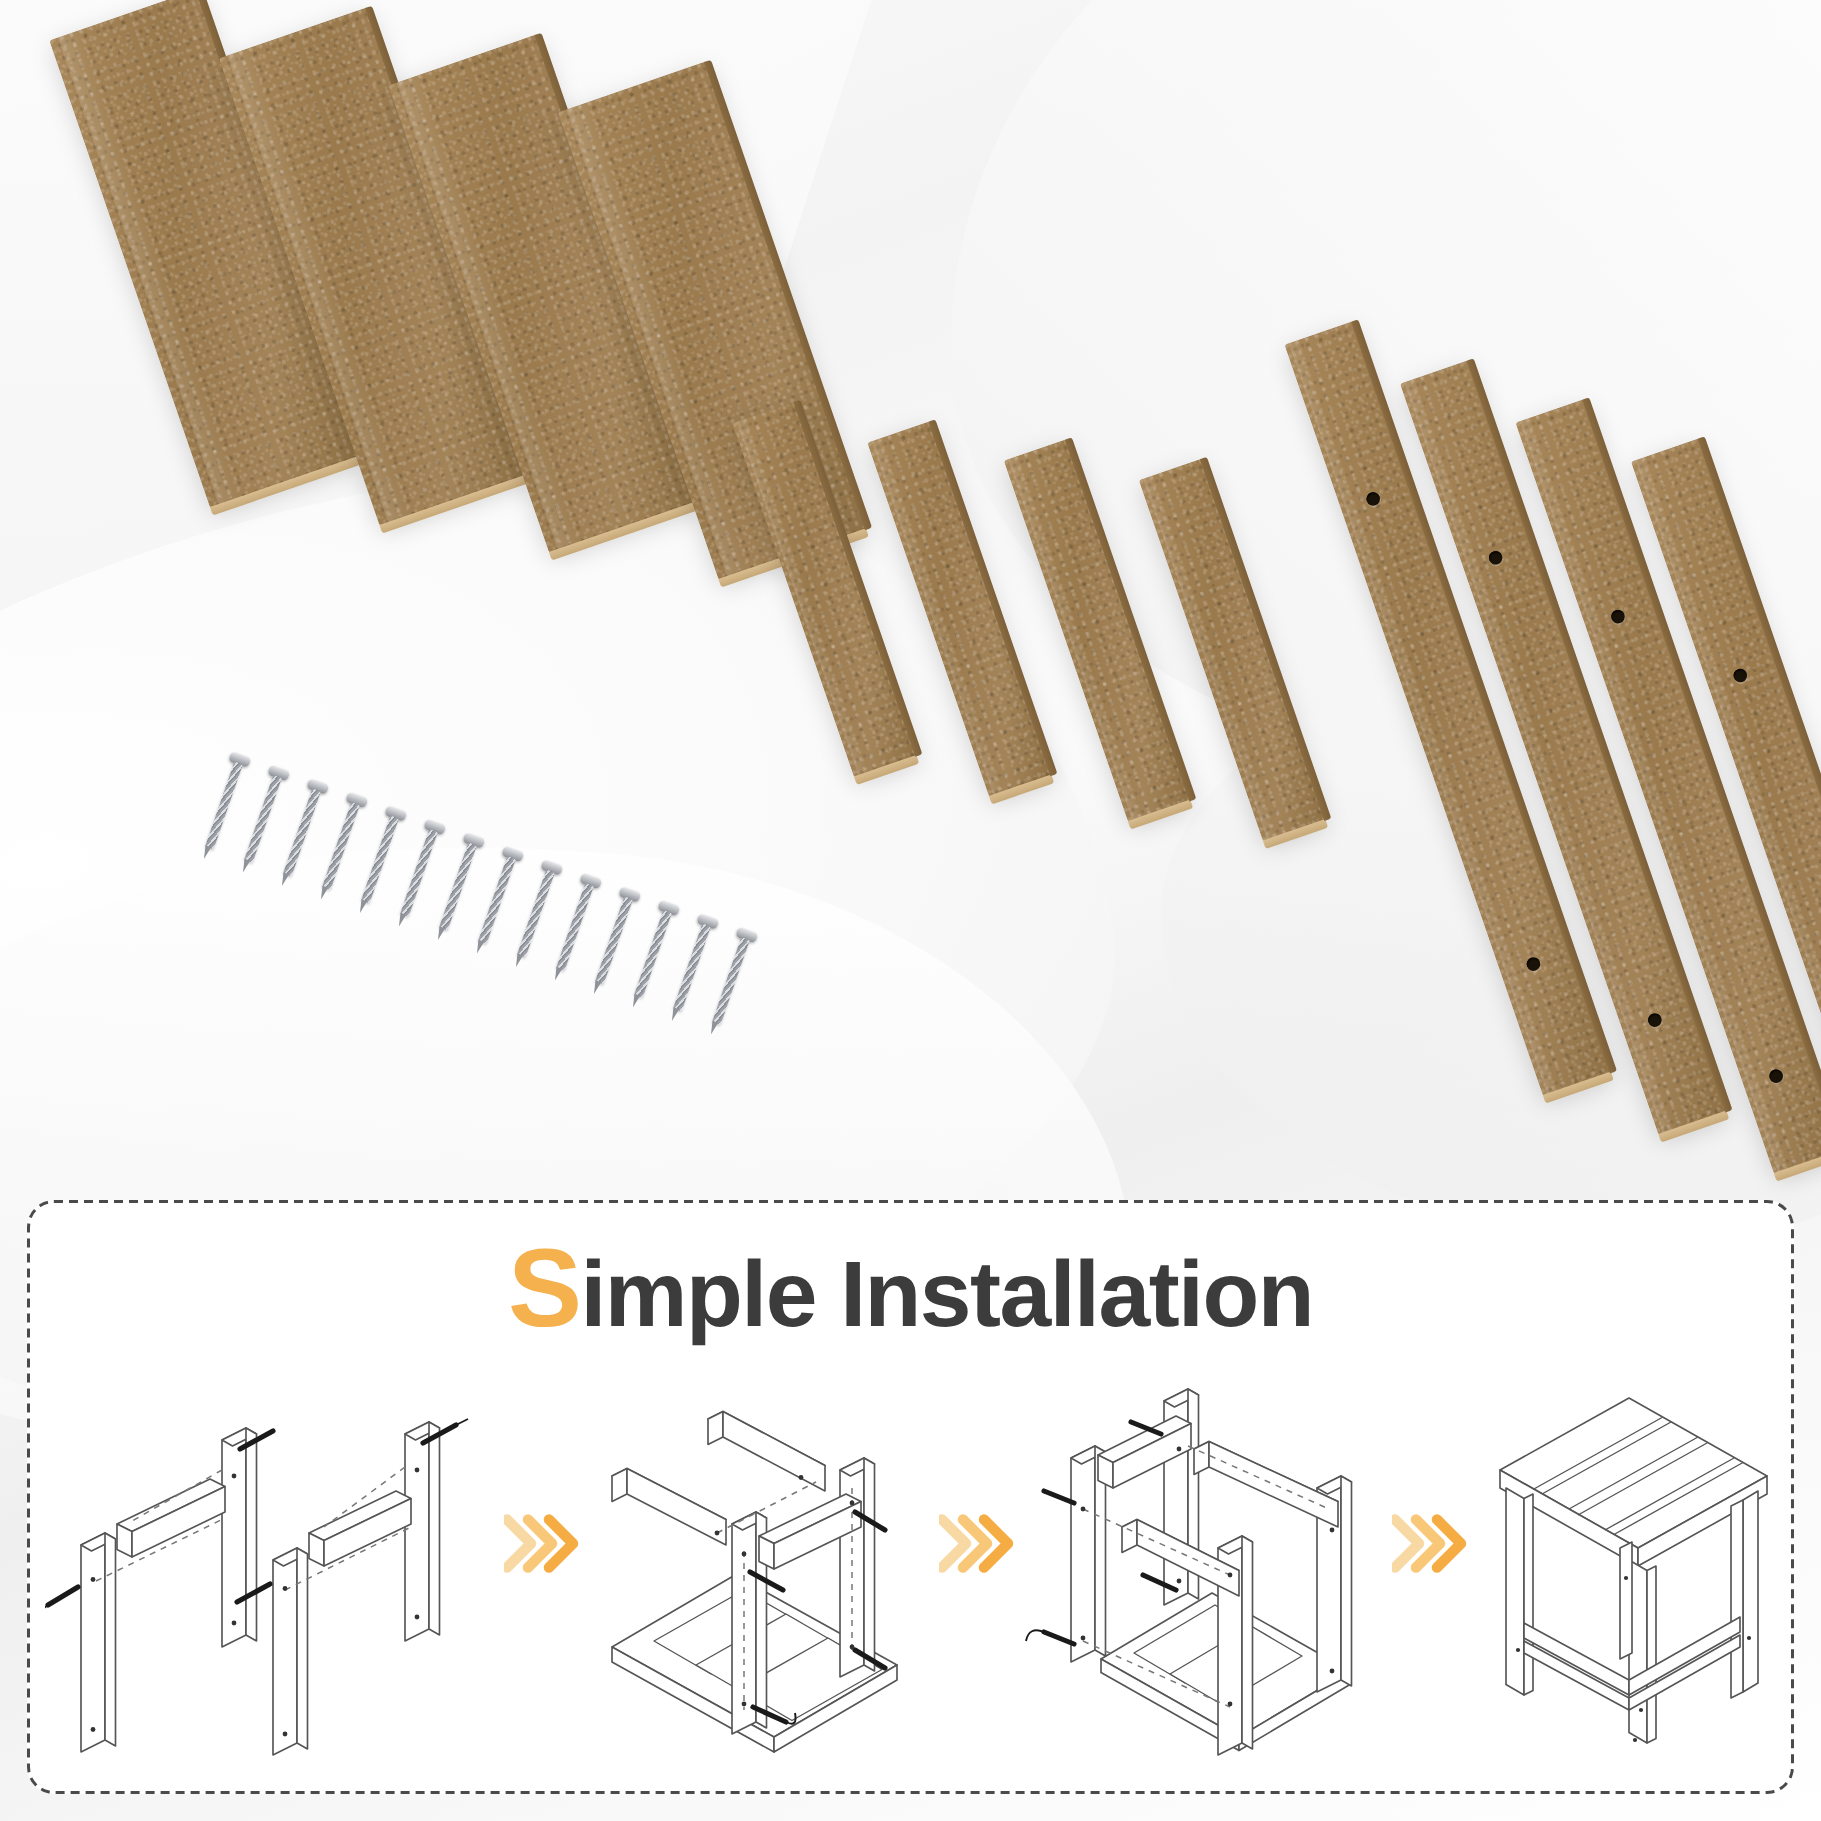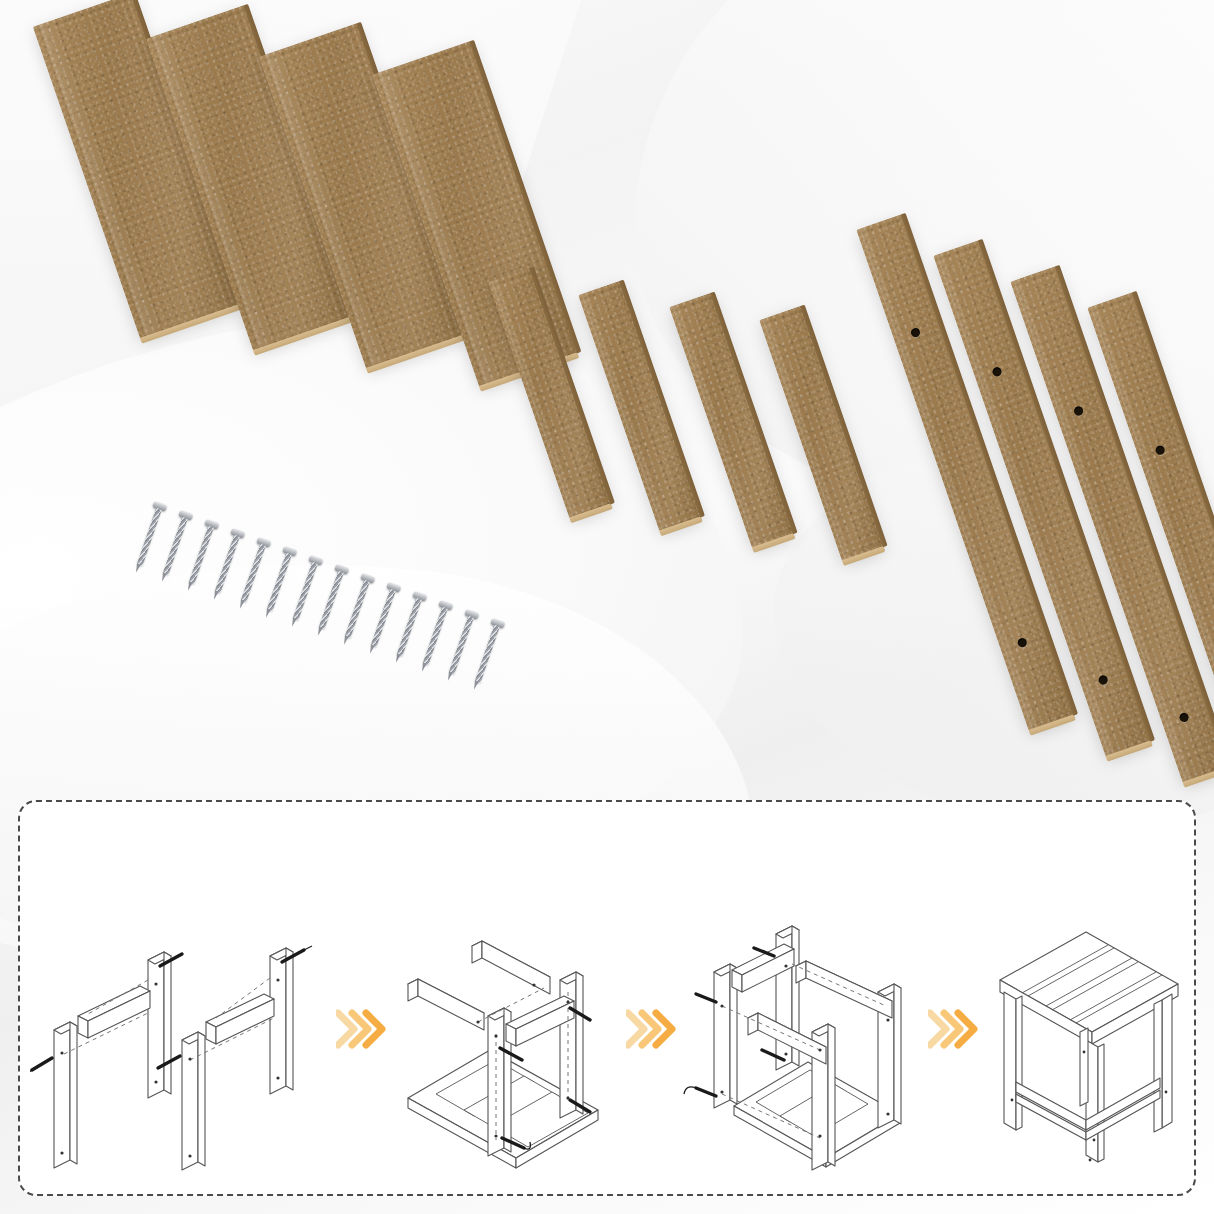--- a/index.html
+++ b/index.html
@@ -262,20 +262,21 @@
       <div class="tip"></div>
     </div>
   <div class="screw" style="left:495px;top:620px;transform:rotate(19deg);">
       <div class="head"></div>
       <div class="shaft"></div>
       <div class="tip"></div>
     </div>
 
   <div id="install-panel">
 
+    <div id="install-title"><span class="cap">S</span><span>imple Installation</span></div>
 
     <div class="step" style="left:10px;width:310px;">
       <svg class="diagram" viewBox="0 0 310 250">
         <g fill="#ffffff" stroke="#555" stroke-width="1.1" stroke-linejoin="round">
 
           <polygon points="24,108 40,100 40,238 24,246"></polygon>
           <polygon points="24,108 40,100 47,104 31,112"></polygon>
           <polygon points="40,100 47,104 47,242 40,238"></polygon>
 
           <polygon points="118,38 134,30 134,168 118,176"></polygon>

